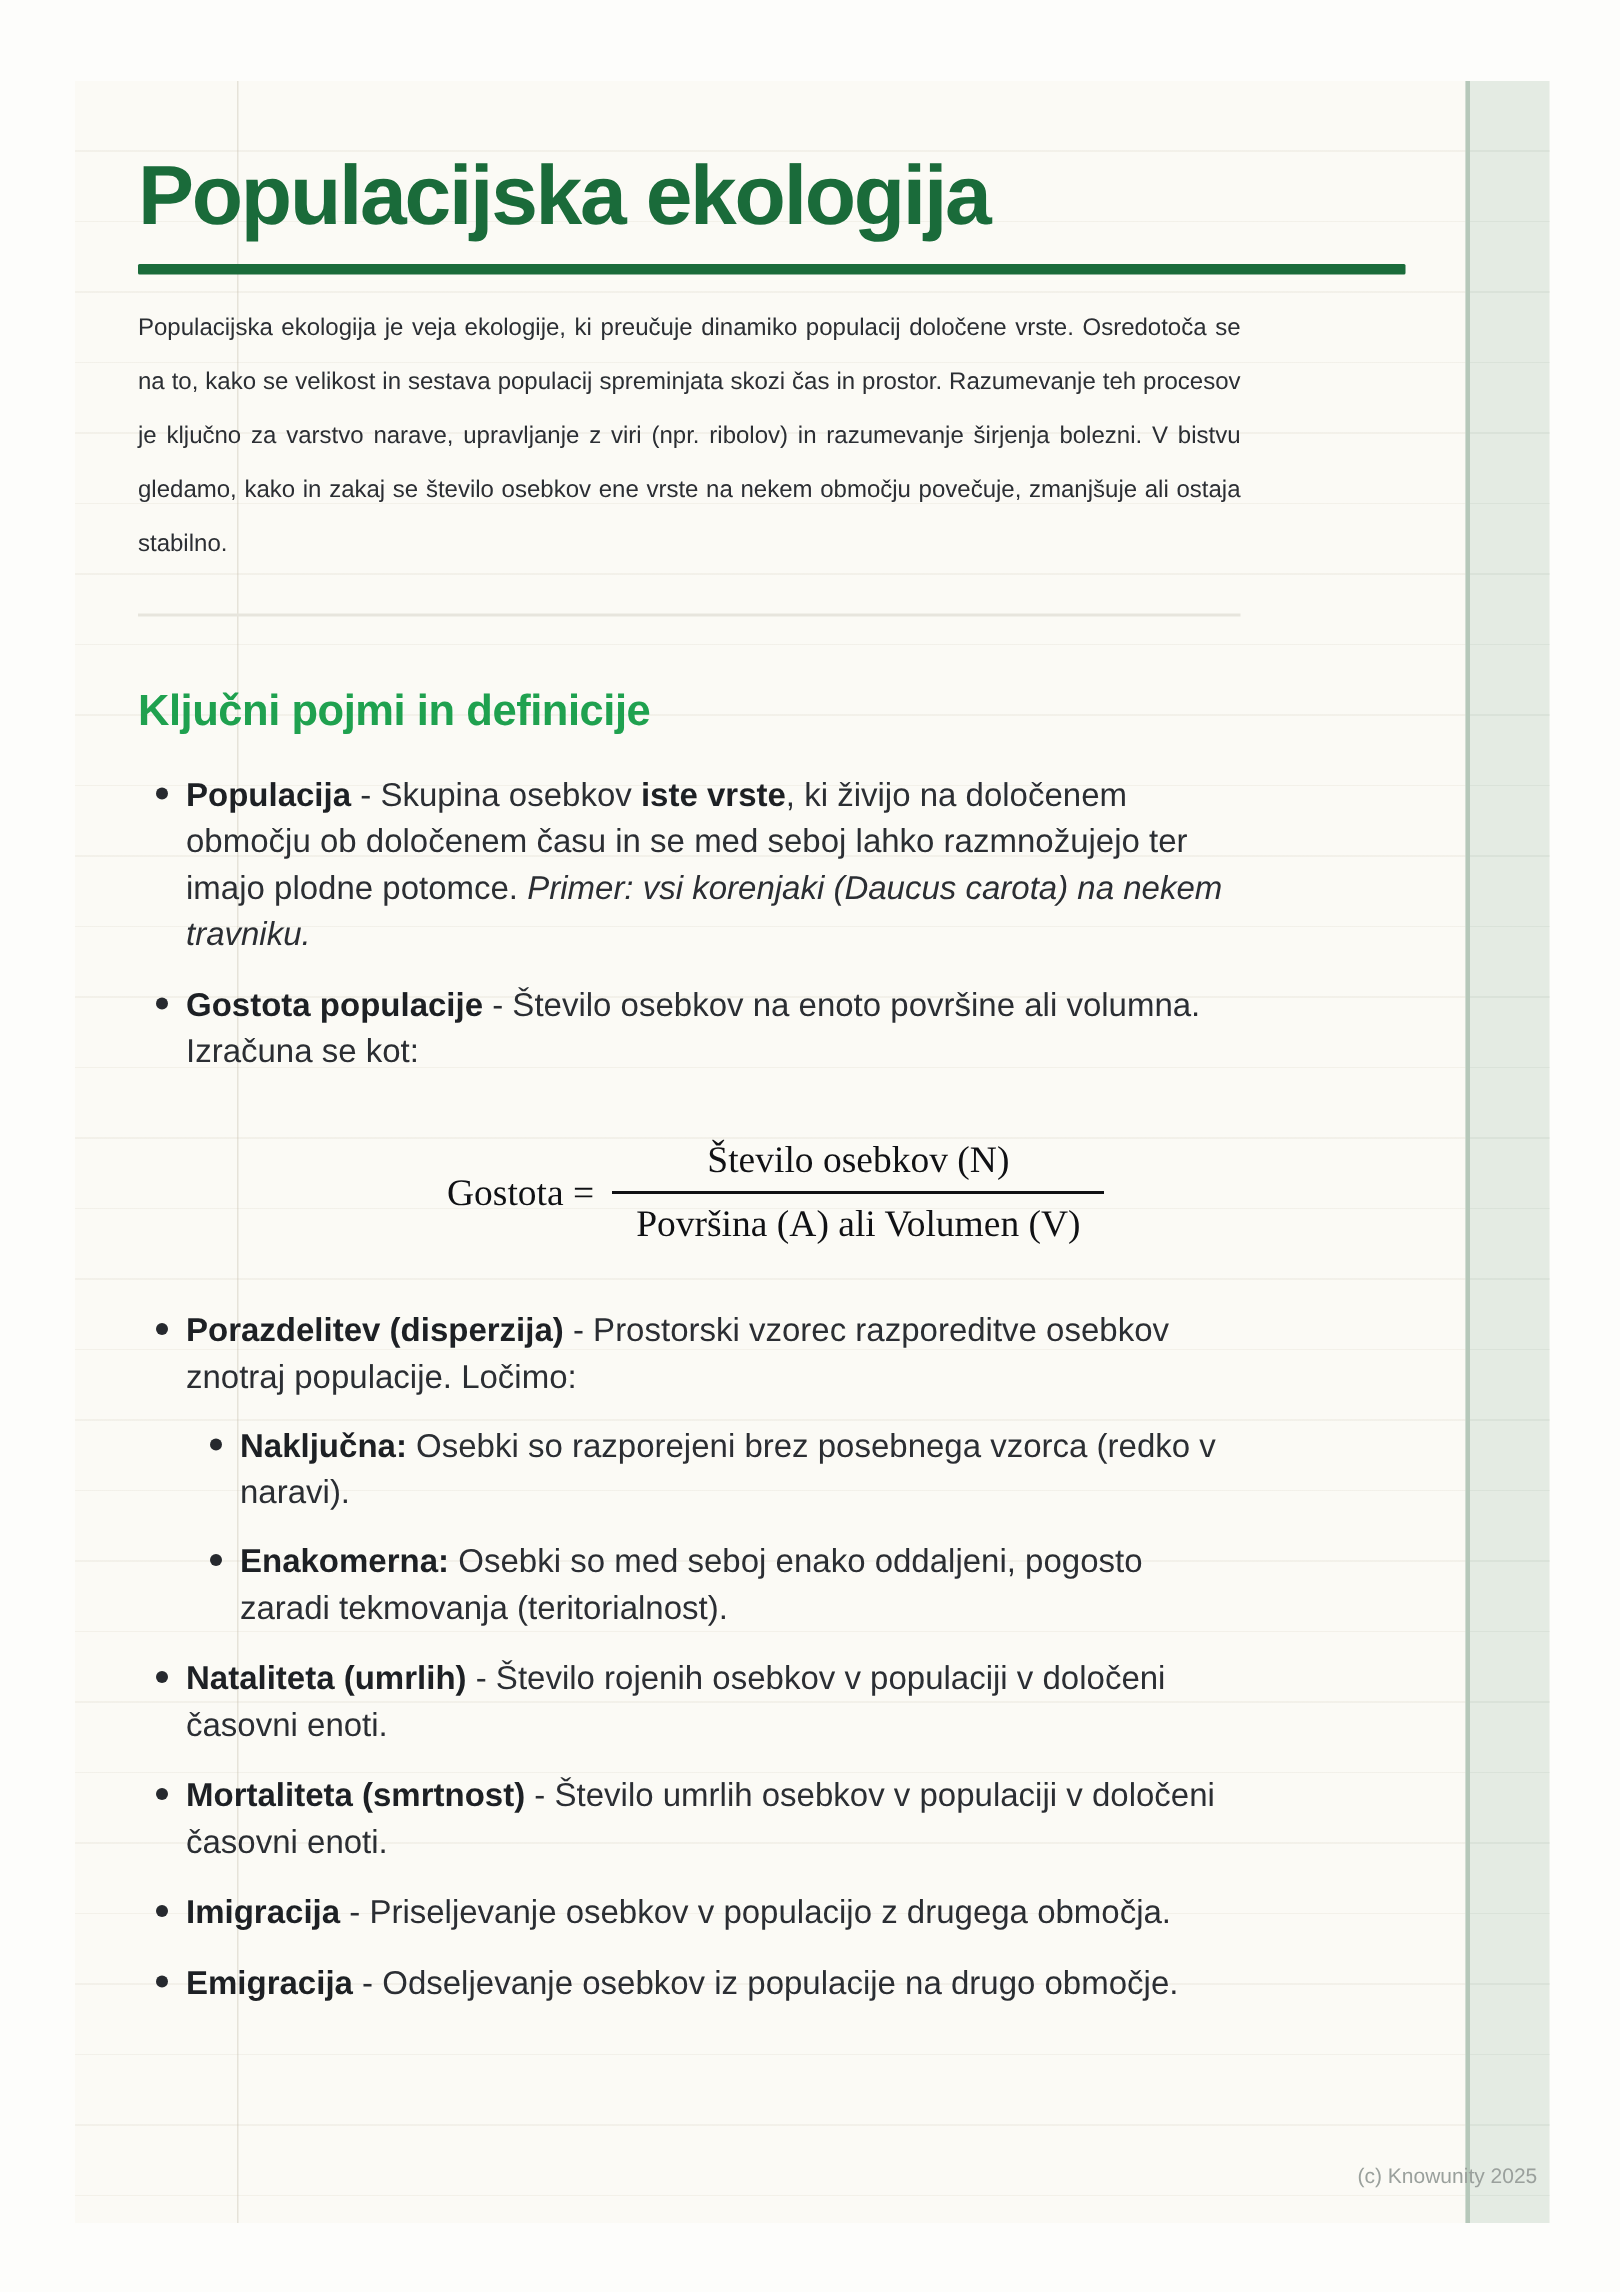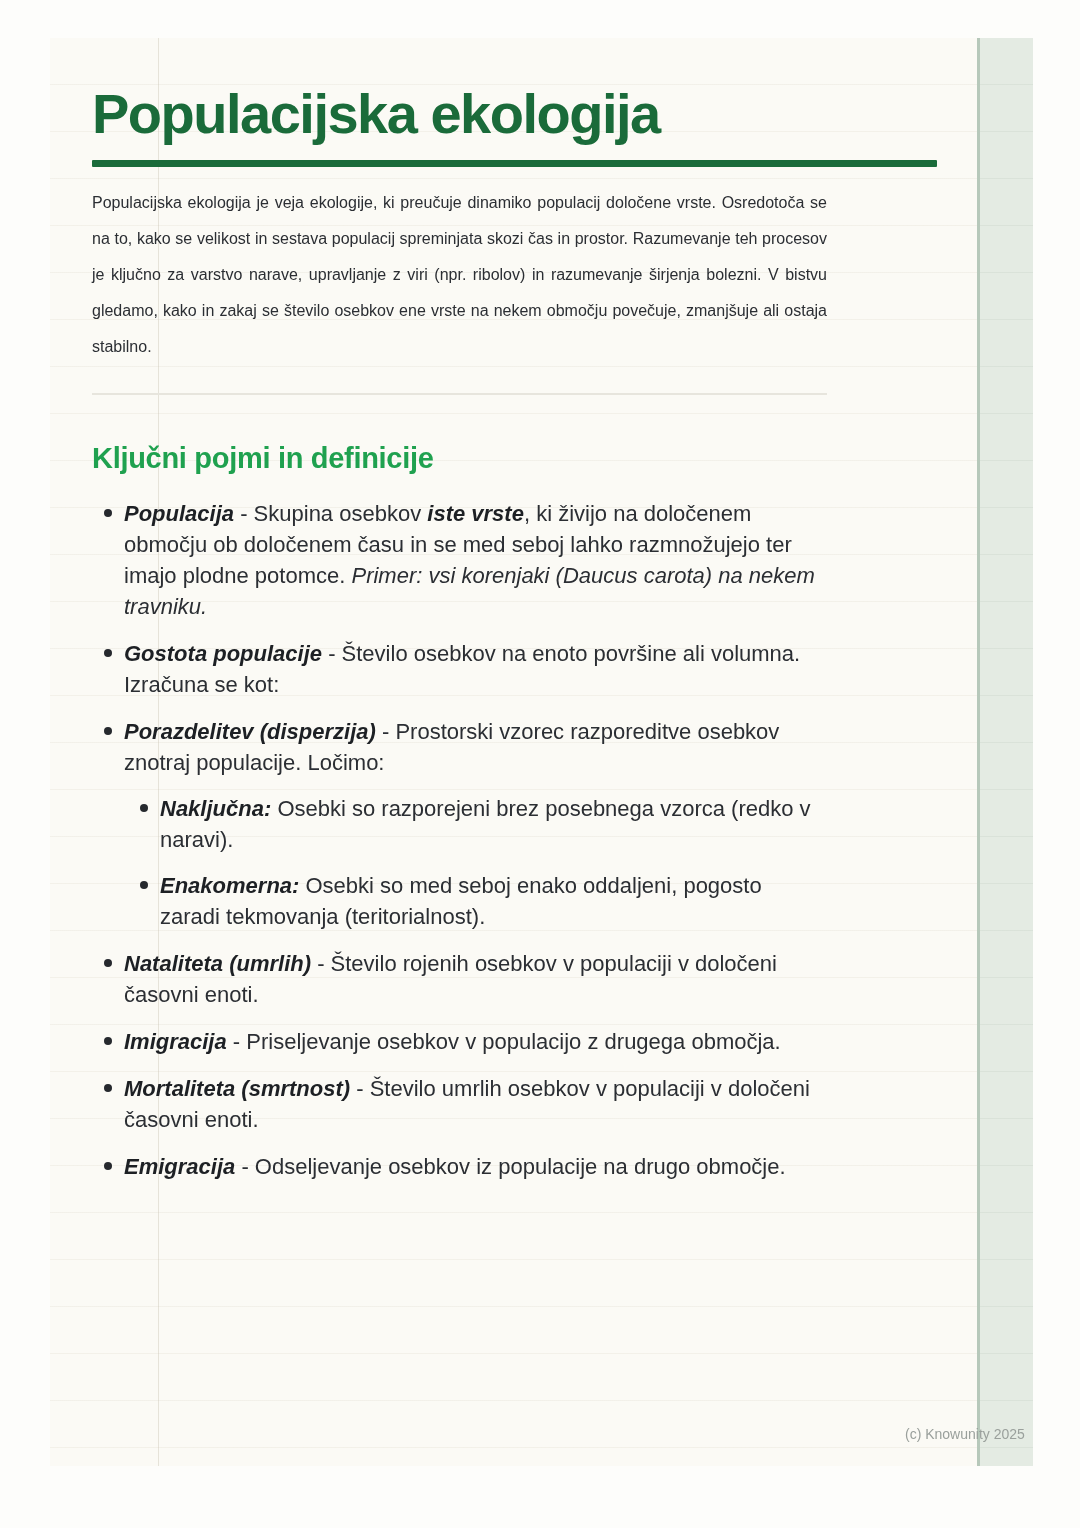--- a/index.html
+++ b/index.html
@@ -4,21 +4,21 @@
 <style>
   html,body{margin:0;padding:0;}
   body{
     width:1080px;height:1528px;
     background:#fdfdfb;
     font-family:"Liberation Sans", sans-serif;
     position:relative;overflow:hidden;
     -webkit-font-smoothing:antialiased;
   }
   .page{
-    position:absolute;left:50px;top:38px;
+    position:absolute;left:50px;top:54px;
     width:983px;height:1428px;
     background:#fbfaf5;
     background-image:repeating-linear-gradient(
       to bottom,
       transparent 0px, transparent 46px,
       rgba(205,198,180,0.18) 46px, rgba(205,198,180,0.18) 47px);
   }
   .margin-line{
     position:absolute;left:108px;top:0;bottom:0;width:1px;
     background:rgba(200,193,175,0.40);
@@ -76,21 +76,21 @@
   ul.sub{
     margin:15px 0 6px 2px;padding:0;list-style:none;
   }
   li.sub-item{
     position:relative;padding-left:34px;margin-bottom:15px;
   }
   li.sub-item::before{
     content:"";position:absolute;left:14px;top:11px;
     width:8px;height:8px;border-radius:50%;background:#26292e;
   }
-  .rb{font-weight:700;color:#1d2024;font-style:italic;}
+  .rb{font-weight:700;color:#1d2024;}
   .ri{font-style:italic;}
   .rt{}
   .formula{
     margin:42px 0 38px 174px;
     display:flex;align-items:center;
     font-family:"Liberation Serif", serif;
     font-size:25px;line-height:1.25;color:#101114;
   }
   .f-lhs{margin-right:12px;white-space:nowrap;}
   .frac{display:inline-flex;flex-direction:column;text-align:center;}
@@ -113,26 +113,33 @@
     <div class="title-rule"></div>
 
     <p class="intro">Populacijska ekologija je veja ekologije, ki preučuje dinamiko populacij določene vrste. Osredotoča se na to, kako se velikost in sestava populacij spreminjata skozi čas in prostor. Razumevanje teh procesov je ključno za varstvo narave, upravljanje z viri (npr. ribolov) in razumevanje širjenja bolezni. V bistvu gledamo, kako in zakaj se število osebkov ene vrste na nekem območju povečuje, zmanjšuje ali ostaja stabilno.</p>
 
     <div class="divider"></div>
 
     <h2 class="section-heading">Ključni pojmi in definicije</h2>
     <ul class="terms" id="terms-list">
         <li class="term"><span class="rb">Populacija</span><span class="rt"> - Skupina osebkov </span><span class="rb">iste vrste</span><span class="rt">, ki živijo na določenem območju ob določenem času in se med seboj lahko razmnožujejo ter imajo plodne potomce. </span><span class="ri">Primer: vsi korenjaki (Daucus carota) na nekem travniku.</span></li>
         <li class="term"><span class="rb">Gostota populacije</span><span class="rt"> - Število osebkov na enoto površine ali volumna. Izračuna se kot:</span>
+  <div class="formula">
+    <span class="f-lhs">Gostota =</span>
+    <span class="frac">
+      <span class="num">Število osebkov (N)</span>
+      <span class="den">Površina (A) ali Volumen (V)</span>
+    </span>
+  </div>
 </li>
         <li class="term"><span class="rb">Porazdelitev (disperzija)</span><span class="rt"> - Prostorski vzorec razporeditve osebkov znotraj populacije. Ločimo:</span><ul class="sub">
             <li class="sub-item"><span class="rb">Naključna:</span><span class="rt"> Osebki so razporejeni brez posebnega vzorca (redko v naravi).</span></li>
             <li class="sub-item"><span class="rb">Enakomerna:</span><span class="rt"> Osebki so med seboj enako oddaljeni, pogosto zaradi tekmovanja (teritorialnost).</span></li>
           </ul></li>
         <li class="term"><span class="rb">Nataliteta (umrlih)</span><span class="rt"> - Število rojenih osebkov v populaciji v določeni časovni enoti.</span></li>
+        <li class="term"><span class="rb">Mortaliteta (smrtnost)</span><span class="rt"> - Število umrlih osebkov v populaciji v določeni časovni enoti.</span></li>
         <li class="term"><span class="rb">Imigracija</span><span class="rt"> - Priseljevanje osebkov v populacijo z drugega območja.</span></li>
-        <li class="term"><span class="rb">Mortaliteta (smrtnost)</span><span class="rt"> - Število umrlih osebkov v populaciji v določeni časovni enoti.</span></li>
         <li class="term"><span class="rb">Emigracija</span><span class="rt"> - Odseljevanje osebkov iz populacije na drugo območje.</span></li>
       </ul>
   </div>
 
   <div class="watermark">(c) Knowunity 2025</div>
 </div>
 
 </body></html>

